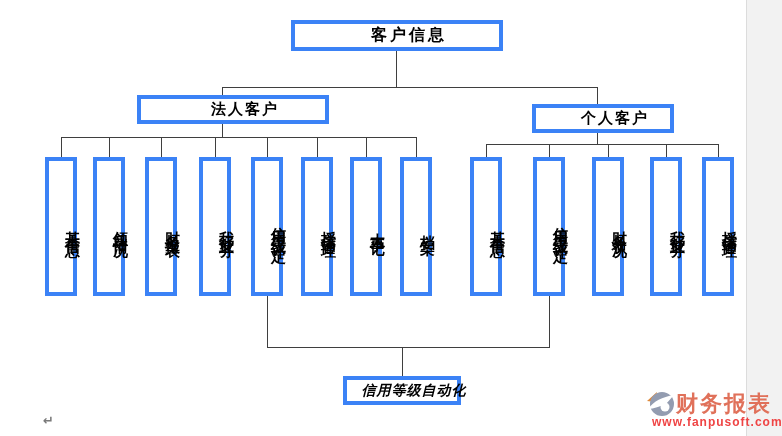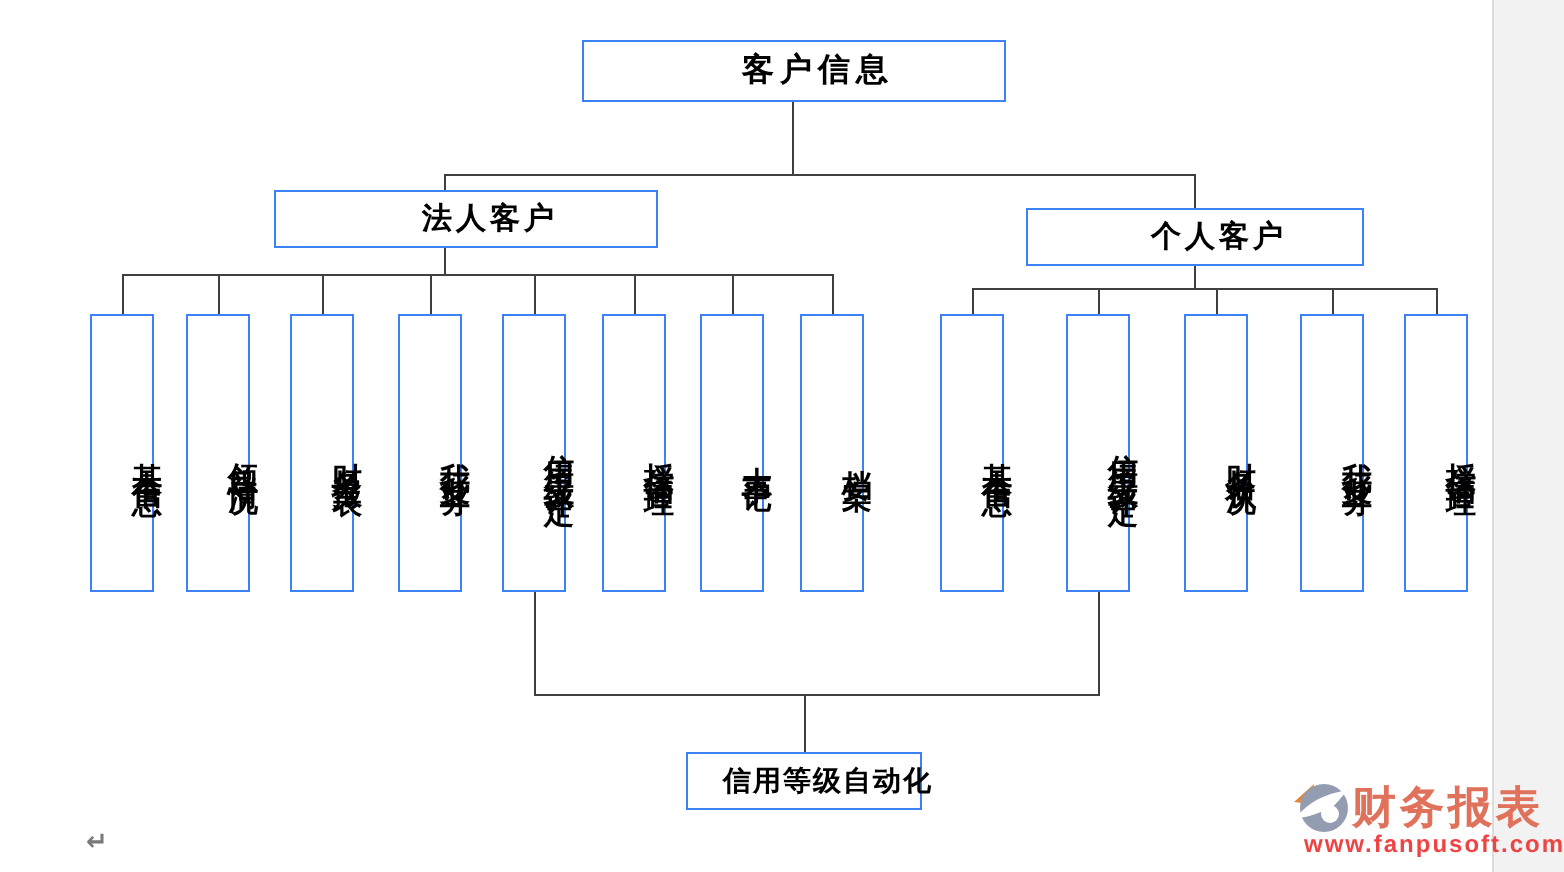--- a/index.html
+++ b/index.html
@@ -8,21 +8,21 @@
     font-family:"Liberation Sans","DejaVu Sans",sans-serif;
   }
   .margin-strip{
     position:absolute;top:0;right:0;width:35px;height:436px;
     background:#f2f2f2;border-left:1px solid #dcdcdc;
   }
   .line{position:absolute;background:#3f3f3f;}
   .line.v{width:1px;}
   .line.h{height:1px;}
   .node{
-    position:absolute;box-sizing:border-box;background:#ffffff;border:1px solid #3b82f6;
+    position:absolute;box-sizing:border-box;background:#ffffff;border:4px solid #3b82f6;
     display:flex;align-items:center;justify-content:center;
     color:#000;font-weight:bold;padding-left:24px;
   }
   .hnode{font-size:15px;letter-spacing:2px;white-space:nowrap;}
   .root-node{font-size:16px;letter-spacing:3px;}
   .vnode{top:157px;width:32px;height:139px;}
   .vnode .vtext{
     writing-mode:vertical-rl;text-orientation:upright;
     font-size:15px;letter-spacing:4px;font-weight:bold;line-height:1;
   }
@@ -78,21 +78,21 @@
   <div class="line v" style="left:402px;top:347px;height:29px;"></div>
 
   <div class="node hnode root-node" style="left:291px;top:20px;width:212px;height:31px;">
     <span>客户信息</span>
   </div>
 
   <div class="node hnode" style="left:137px;top:95px;width:192px;height:29px;">
     <span>法人客户</span>
   </div>
 
-  <div class="node hnode" style="left:513px;top:104px;width:169px;height:29px;">
+  <div class="node hnode" style="left:532px;top:104px;width:142px;height:29px;">
     <span>个人客户</span>
   </div>
 
   <div class="node vnode" style="left:45px;">
     <span class="vtext">基本信息</span>
   </div>
   <div class="node vnode" style="left:93px;">
     <span class="vtext">领导情况</span>
   </div>
   <div class="node vnode" style="left:145px;">
@@ -123,21 +123,21 @@
   <div class="node vnode" style="left:592px;">
     <span class="vtext">财务状况</span>
   </div>
   <div class="node vnode" style="left:650px;">
     <span class="vtext">我行业务</span>
   </div>
   <div class="node vnode" style="left:702px;">
     <span class="vtext">授信管理</span>
   </div>
 
-  <div class="node hnode" style="left:343px;top:376px;width:118px;height:29px;font-size:14px;letter-spacing:1px;">
+  <div class="node hnode" style="left:343px;top:376px;width:118px;height:29px;font-size:14px;letter-spacing:1px;font-style:italic;">
     <span>信用等级自动化</span>
   </div>
 
   <div class="return-mark">↵</div>
 
   <div class="watermark">
     <span class="wm-logo">
       <svg width="30" height="26" viewBox="0 0 30 26">
         <polygon points="1,10 11,1 9,11" fill="#de8a3c"></polygon>
         <circle cx="16" cy="13" r="12" fill="#939cb0"></circle>

